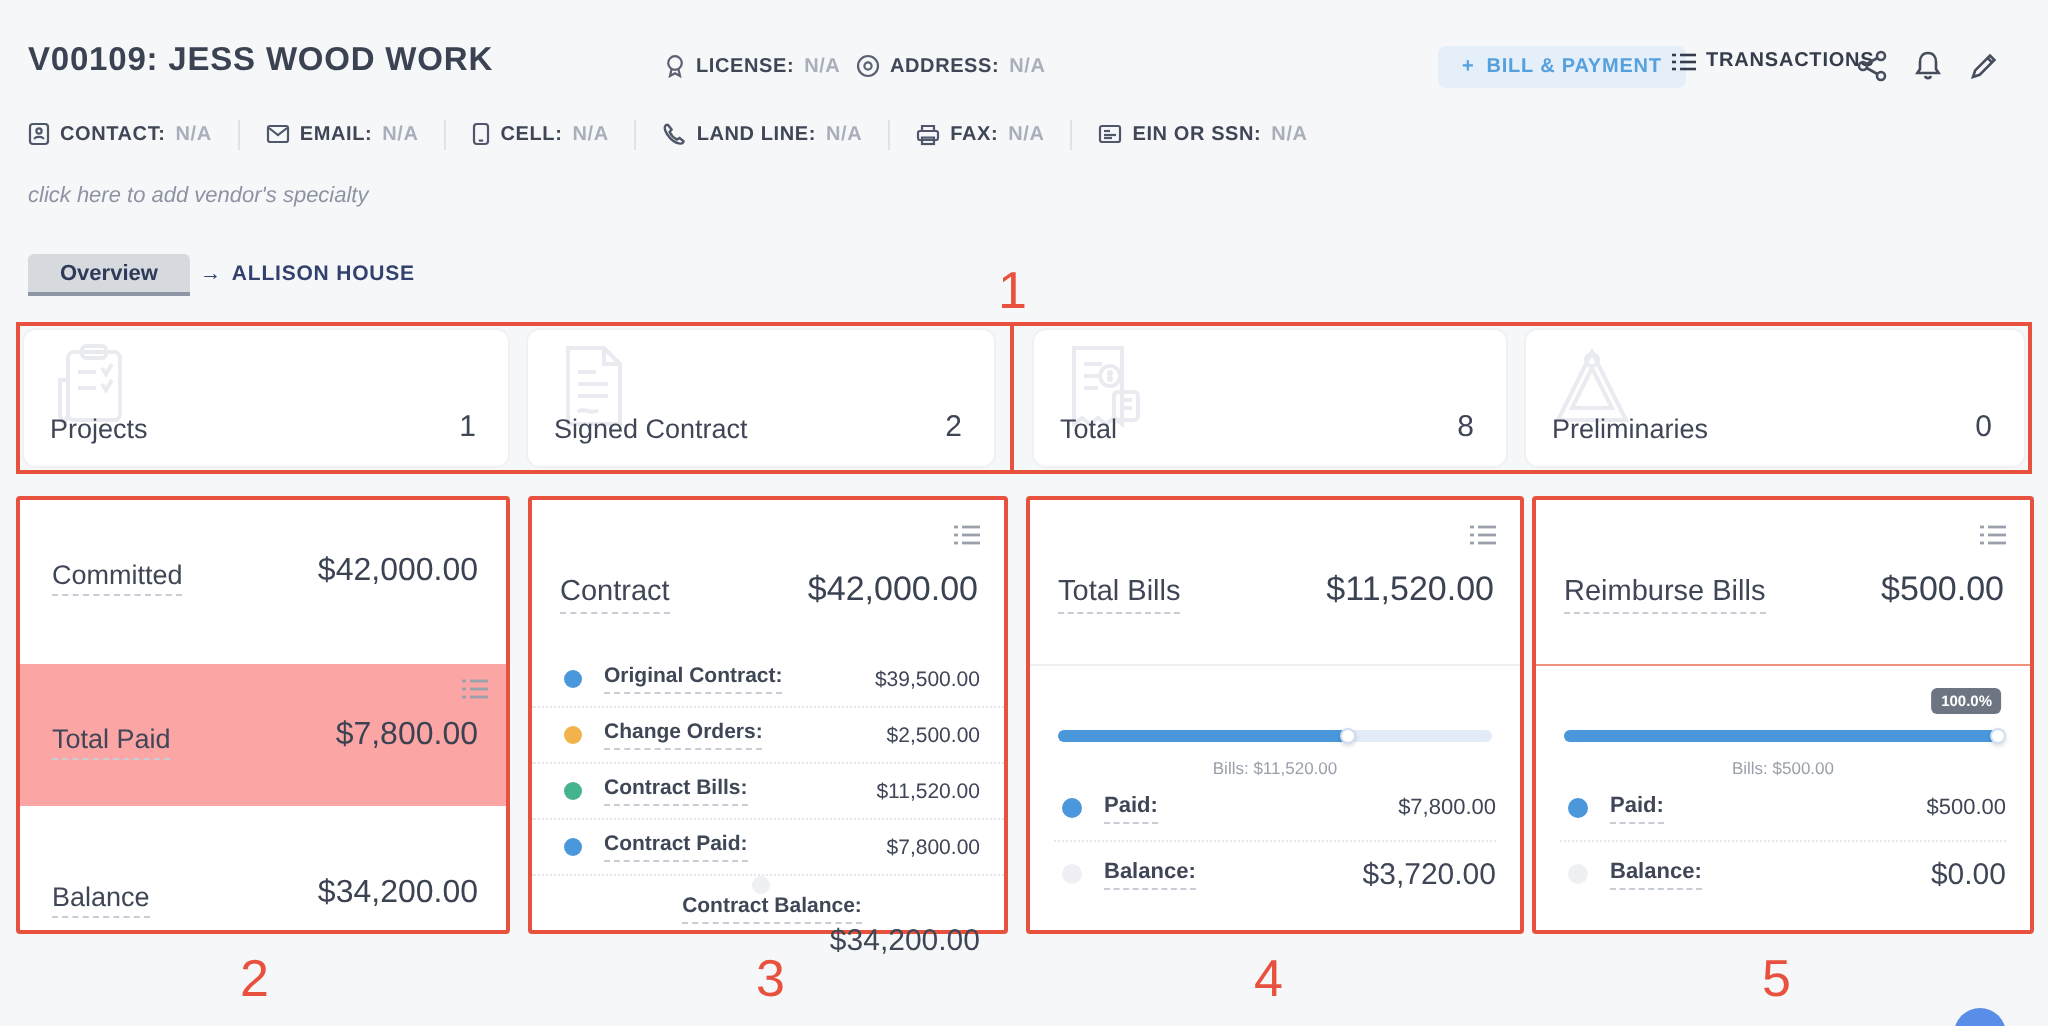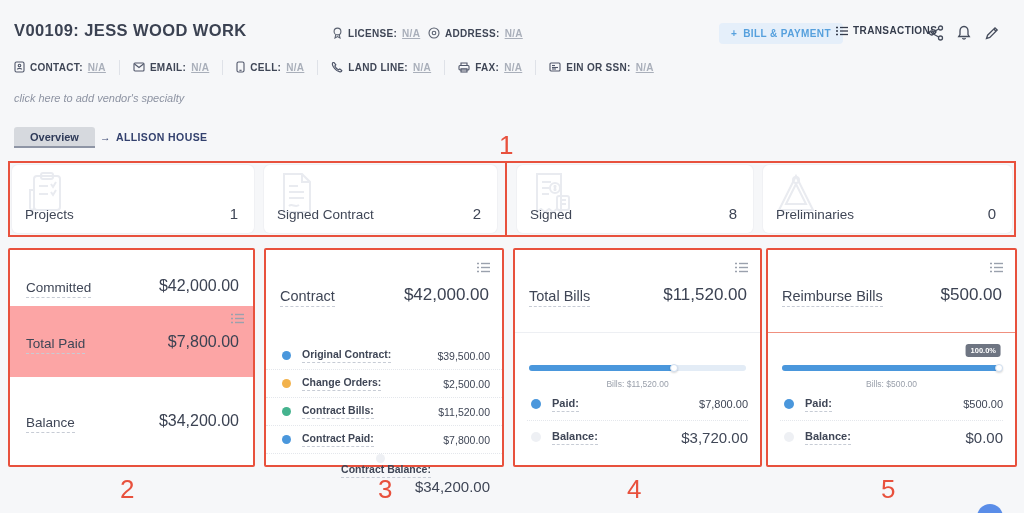--- a/index.html
+++ b/index.html
@@ -8,21 +8,21 @@
   .screen { position:relative; width:1024px; height:513px; }
 
   
   .page-title { position:absolute; left:14px; top:21px; font-size:16.5px; font-weight:bold; letter-spacing:.4px; color:#3b4252; }
   .badge { position:absolute; left:230px; top:24px; height:20px; display:flex; align-items:center; gap:5px;
            background:#f8ead3; border-radius:10px; padding:0 10px; font-size:10.5px; font-weight:bold; color:#4a4438; }
   .badge svg { color:#b9905a; }
   .hdr-field { position:absolute; top:27px; display:flex; align-items:center; gap:5px;
                font-size:10px; font-weight:bold; letter-spacing:.3px; color:#3f4656; }
   .hdr-field svg { color:#5a6170; }
-  .na { color:#a9afba; font-weight:bold; font-size:10px; letter-spacing:.3px;text-decoration:underline; }
+  .na { color:#a9afba; font-weight:bold; font-size:10px; letter-spacing:.3px; }
   .btn-bill { position:absolute; left:719px; top:23px; height:21px; display:flex; align-items:center; gap:6px;
               background:#e5effa; border-radius:4px; padding:0 12px; font-size:10px; font-weight:bold;
               letter-spacing:.4px; color:#56a0dd; cursor:pointer; }
   .btn-trans { position:absolute; left:836px; top:25px; display:flex; align-items:center; gap:5px;
                font-size:10px; font-weight:bold; letter-spacing:.4px; color:#353c4c; cursor:pointer; }
   .hdr-icon { position:absolute; top:25px; width:16px; height:16px; color:#454c5c; cursor:pointer; }
 
   
   .contact-row { position:absolute; left:0; top:56px; width:1024px; height:22px; display:flex; align-items:center; }
   .c-field { display:flex; align-items:center; gap:5px; padding:0 13px; font-size:10px; font-weight:bold; letter-spacing:.3px; color:#3f4656; }
@@ -46,29 +46,29 @@
   .stat-icon { position:absolute; left:10px; top:5px; color:#e9ebf0; }
   .stat-label { position:absolute; left:13px; bottom:11px; font-size:13.5px; color:#3f4656; }
   .stat-value { position:absolute; right:16px; bottom:11px; font-size:15px; color:#3f4656; }
 
   
   .rbox { position:absolute; top:248px; height:219px; background:#fff; border:2px solid #e8513d; border-radius:2px; }
   .menu-icon { position:absolute; width:13px; height:11px; color:#9aa1ad; cursor:pointer; }
   .dashed-u { border-bottom:1px dashed #c7ccd5; padding-bottom:2px; }
 
   
-  .sum-row { position:relative; width:100%; height:56px; }
+  .sum-row { position:relative; width:100%; height:82px; }
   .sum-row.hl { background:#fca5a5; height:71px; }
   .sum-label { position:absolute; left:16px; top:30px; font-size:13.5px; color:#3f4656; }
   .sum-value { position:absolute; right:14px; top:27px; font-size:16px; color:#3b4252; }
 
   
   .card-title { position:absolute; left:14px; top:38px; font-size:14.5px; color:#3f4656; }
   .card-total { position:absolute; right:13px; top:35px; font-size:17px; color:#3b4252; }
-  .dot-list { position:absolute; left:0; top:92px; width:100%;text-align:center; }
+  .dot-list { position:absolute; left:0; top:76px; width:100%;text-align:center; }
   .dot-row { display:flex; align-items:center; padding:0 12px 0 16px; height:28px; border-bottom:1px dotted #e4e7ec; }
   .dot-row:last-child { border-bottom:none;flex-direction:column; }
   .dot { width:9px; height:9px; border-radius:50%; margin-right:11px; flex:none; }
   .dot-label { font-size:10.5px; font-weight:bold; color:#3f4656; }
   .dot-value { margin-left:auto; font-size:10.5px; color:#3f4656; }
   .dot-value.big { font-size:15px; }
 
   
   .p-divider { position:absolute; left:0; top:82px; width:100%; height:1px; background:#edeff3; }
   .p-divider.red { background:#f0907f; }
@@ -251,21 +251,21 @@
       <path d="M10 4 L34 4 L34 42 L30 39 L26 42 L22 39 L18 42 L14 39 L10 42 Z"></path>
       <line x1="15" y1="12" x2="24" y2="12"></line>
         <line x1="15" y1="18" x2="22" y2="18"></line>
         <line x1="15" y1="24" x2="22" y2="24"></line>
       <circle cx="28" cy="18" r="5"></circle>
         <path d="M28 15 L28 21 M26.5 16.5 L29.5 16.5 M26.5 19.5 L29.5 19.5"></path>
       <rect x="30" y="26" width="12" height="14" rx="2"></rect>
         <line x1="33" y1="30" x2="39" y2="30"></line>
         <line x1="33" y1="34" x2="39" y2="34"></line>
     </svg>
-    <span class="stat-label">Signed</span>
+    <span class="stat-label">Total</span>
     <span class="stat-value">8</span>
   </div>
   <div class="stat-card" style="left:763px; width:249px;">
     <svg class="stat-icon" width="46" height="46" viewBox="0 0 46 46" fill="none" stroke="currentColor" stroke-width="2">
       <path d="M23 6 L6 40 L40 40 Z"></path>
         <path d="M23 14 L13 34 L33 34 Z"></path>
         <circle cx="23" cy="10" r="3"></circle>
     </svg>
     <span class="stat-label">Preliminaries</span>
     <span class="stat-value">0</span>

